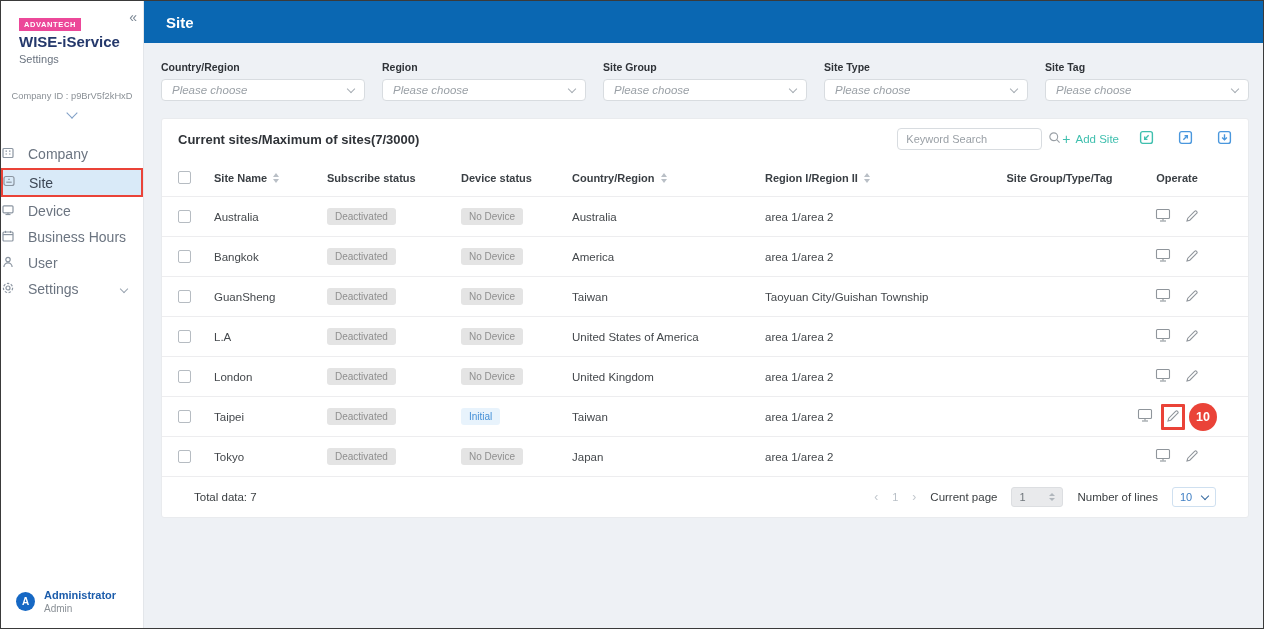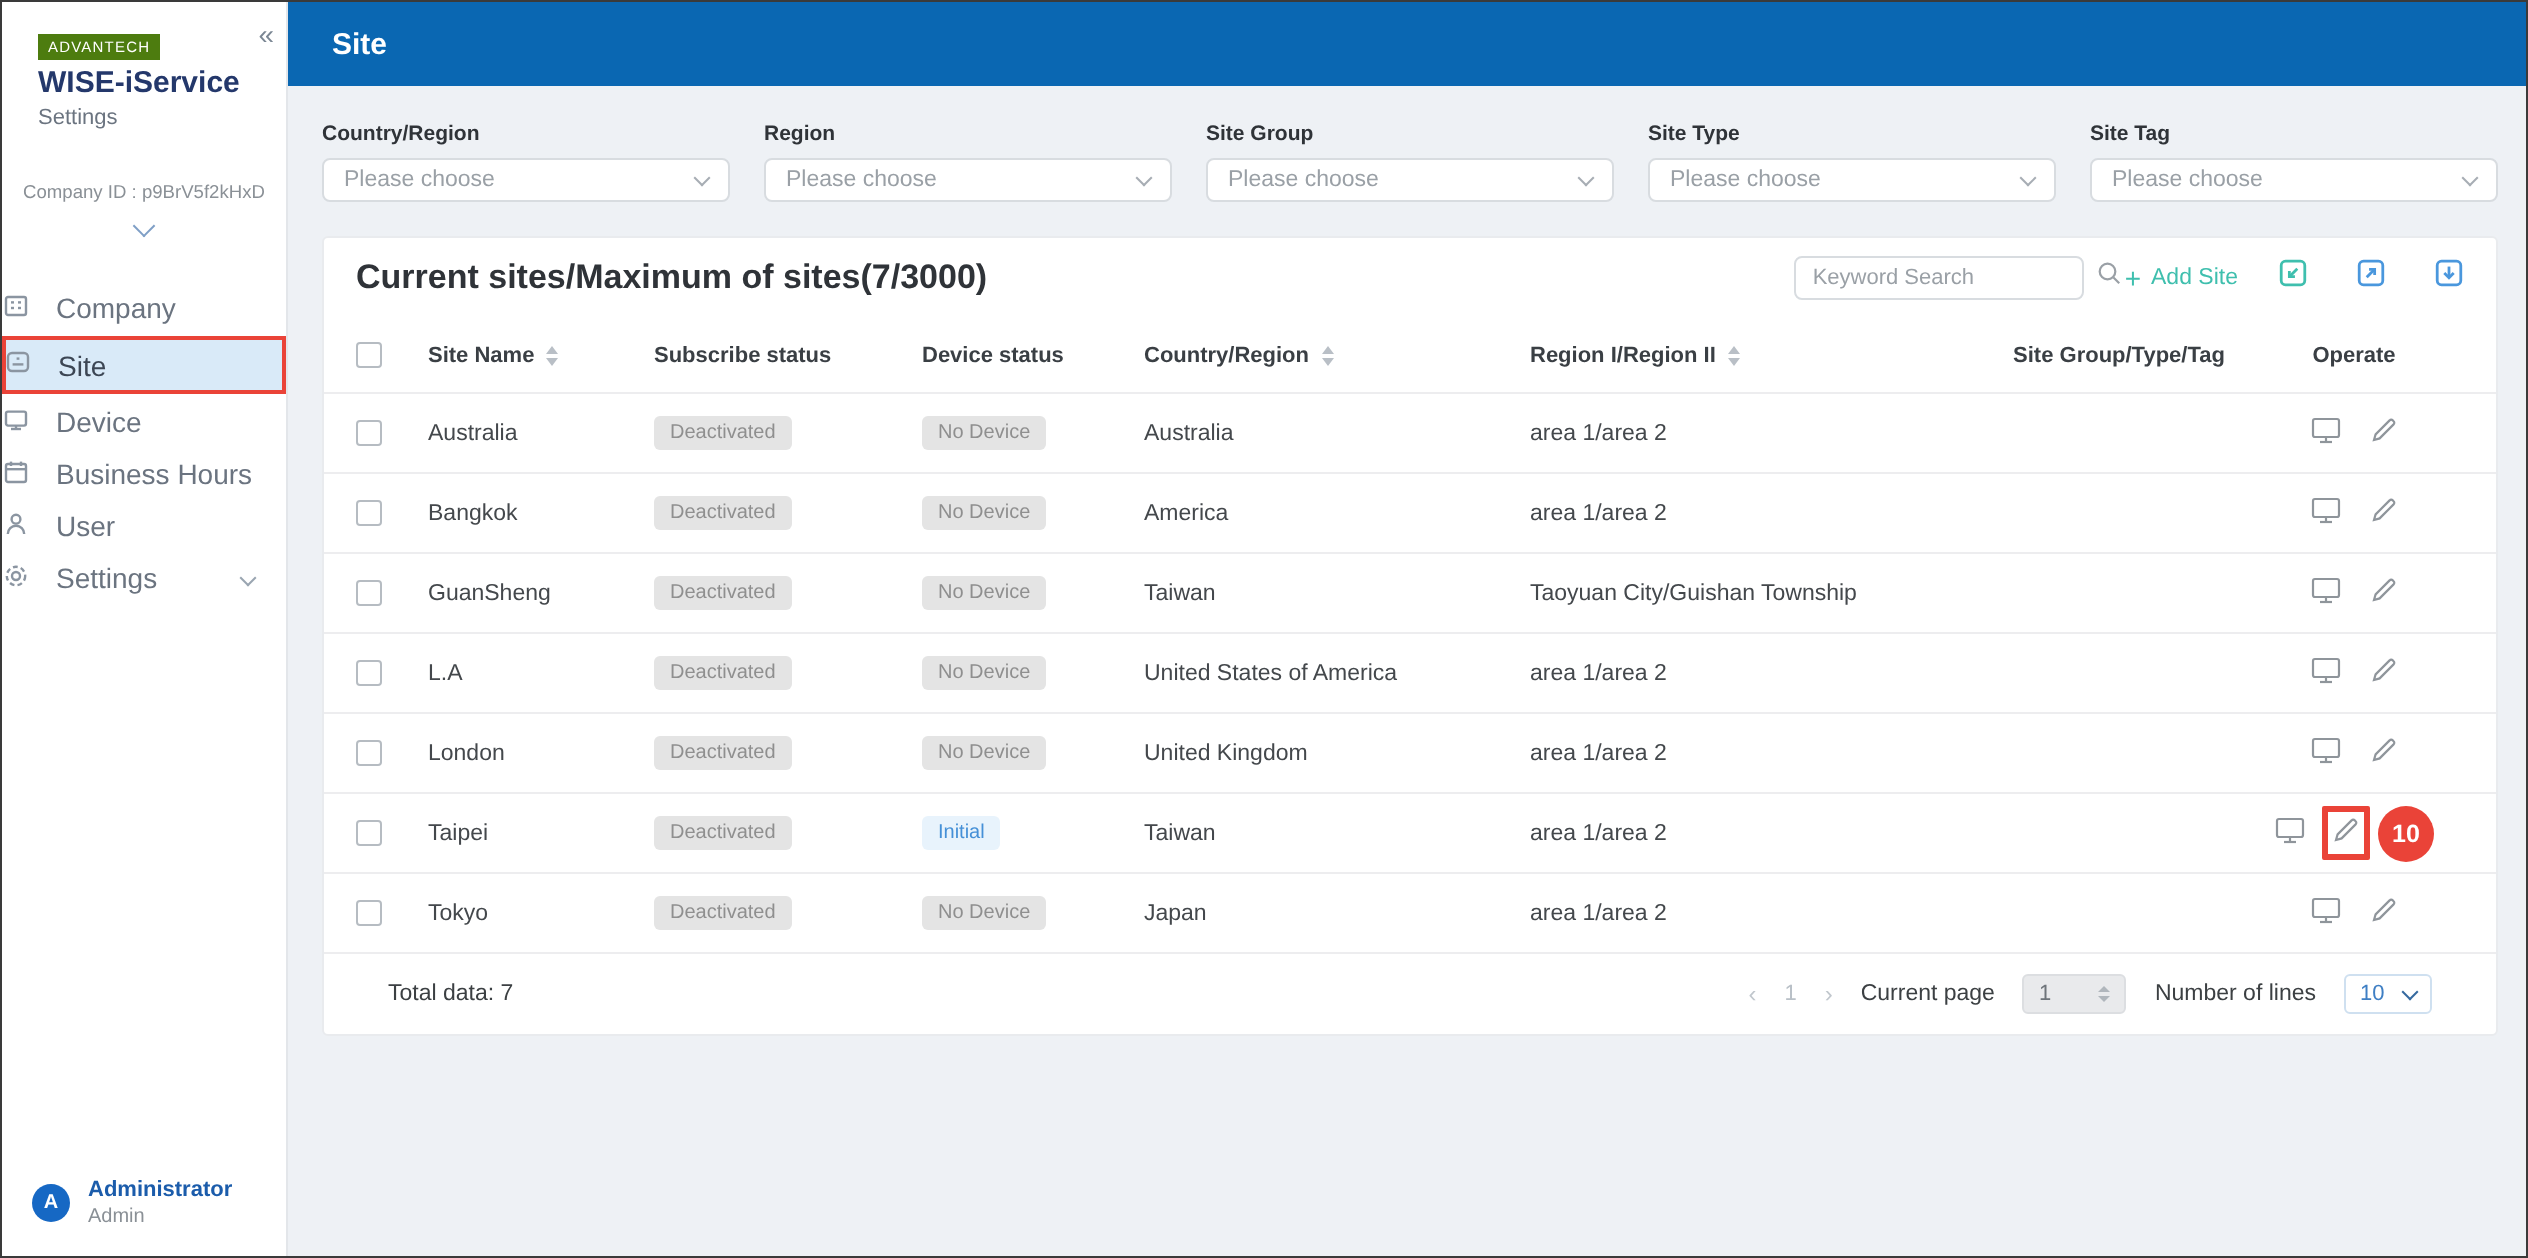--- a/index.html
+++ b/index.html
@@ -3,21 +3,21 @@
 <meta charset="utf-8">
 <style>
   * { margin:0; padding:0; box-sizing:border-box; }
   html,body { width:1264px; height:629px; font-family:"Liberation Sans", sans-serif; background:#fff; }
   .app { width:1264px; height:629px; display:flex; border:1.5px solid #3a3a3a; overflow:hidden; background:#eef1f5; }
 
   
   .sidebar { width:143px; min-width:143px; background:#fff; border-right:1px solid #e3e6ea; position:relative; display:flex; flex-direction:column; }
   .collapse { position:absolute; top:8px; right:6px; color:#7b8794; font-size:14px; cursor:pointer; }
   .brand-block { padding:12px 0 0 18px; }
-  .logo-chip { display:inline-block; background:#4d7c0f; color:#fff; font-size:7.5px; font-weight:normal; letter-spacing:.6px; padding:2px 5px; }
+  .logo-chip { display:inline-block; background:#ec4899; color:#fff; font-size:7.5px; font-weight:bold; letter-spacing:.6px; padding:2px 5px; }
   .brand { color:#24386b; font-size:15px; font-weight:bold; margin-top:2px; }
   .subtitle { color:#6b7480; font-size:11px; margin-top:3px; }
   .company-id { margin-top:26px; text-align:center; color:#8a9096; font-size:9.3px; }
   .company-chevron { margin:8px auto 0; width:8px; height:8px; border-right:1.6px solid #7f9fc6; border-bottom:1.6px solid #7f9fc6; transform:rotate(45deg); }
   .menu { margin-top:24px; }
   .menu-item { display:flex; align-items:center; gap:13px; height:26px; color:#6b7480; font-size:14px; cursor:pointer; position:relative; }
   .menu-item svg { stroke:#8b95a1; fill:none; stroke-width:1.2; }
   .menu-item.selected { background:#d9eaf8; color:#3c4654; height:27px; }
   .menu-item.annotated { outline:2.5px solid #ea4338; outline-offset:-1px; margin:2px 1px; }
   .menu-item .mi-chev { margin-left:auto; margin-right:16px; width:6px; height:6px; border-right:1.4px solid #9aa5b1; border-bottom:1.4px solid #9aa5b1; transform:rotate(45deg); }
@@ -27,28 +27,28 @@
   .user-role { color:#8a9096; font-size:10px; margin-top:2px; }
 
   
   .main { flex:1; display:flex; flex-direction:column; background:#eef1f5; }
   .topbar { height:42px; background:#0a67b2; color:#fff; display:flex; align-items:center; padding-left:22px; font-size:15px; font-weight:bold; }
 
   
   .filters { display:flex; gap:17px; padding:18px 14px 0 17px; }
   .filter { flex:1; }
   .filter-label { font-size:10.5px; font-weight:bold; color:#2f3338; margin-bottom:6px; }
-  .select { height:22px; background:#fff; border:1px solid #d8dce0; border-radius:4px; display:flex; align-items:center; justify-content:space-between; padding:0 10px; cursor:pointer; }
+  .select { height:22px; background:#fff; border:1px solid #d8dce0; border-radius:4px; display:flex; align-items:center; justify-content:space-between; padding:0 10px; cursor:pointer;font-style:italic; }
   .select .ph { color:#9aa0a6; font-size:11.5px; }
   .chev { width:6px; height:6px; border-right:1.4px solid #a7adb4; border-bottom:1.4px solid #a7adb4; transform:rotate(45deg); margin-top:-3px; }
 
   
   .card { background:#fff; margin:17px 14px 0 17px; border:1px solid #e9ebee; border-radius:3px; }
   .card-head { height:40px; display:flex; align-items:center; justify-content:space-between; padding:0 16px; }
-  .summary { font-size:17px; font-weight:bold; color:#2f3338; }
+  .summary { font-size:13px; font-weight:bold; color:#2f3338; }
   .toolbar { display:flex; align-items:center; gap:20px; }
   .search-box { width:145px; height:22px; border:1px solid #d8dce0; border-radius:4px; display:flex; align-items:center; padding:0 8px; background:#fff;margin-left:16px; }
   .search-box input { border:none; outline:none; flex:1; font-size:11px; color:#3c4043; font-family:"Liberation Sans",sans-serif; background:transparent; }
   .search-box input::placeholder { color:#9aa0a6; }
   .add-site { display:flex; align-items:center; gap:5px; color:#3fbfae; font-size:11.5px; cursor:pointer; }
   .add-site .plus { font-size:14px; font-weight:normal; }
   .tool-icons { display:flex; align-items:center; gap:24px; }
   .tool-icons svg { fill:none; stroke-width:1.3; cursor:pointer; }
 
   

